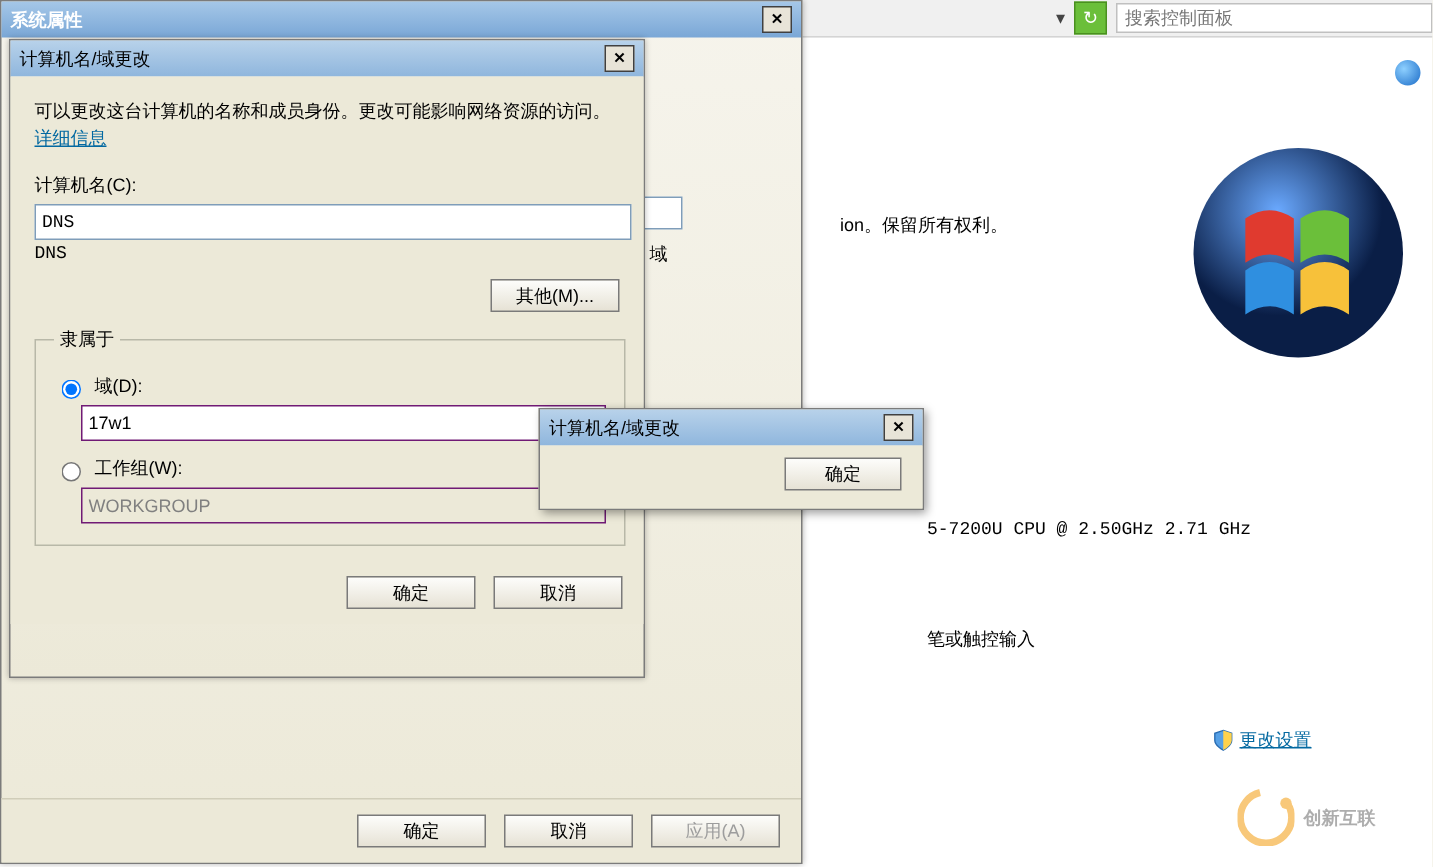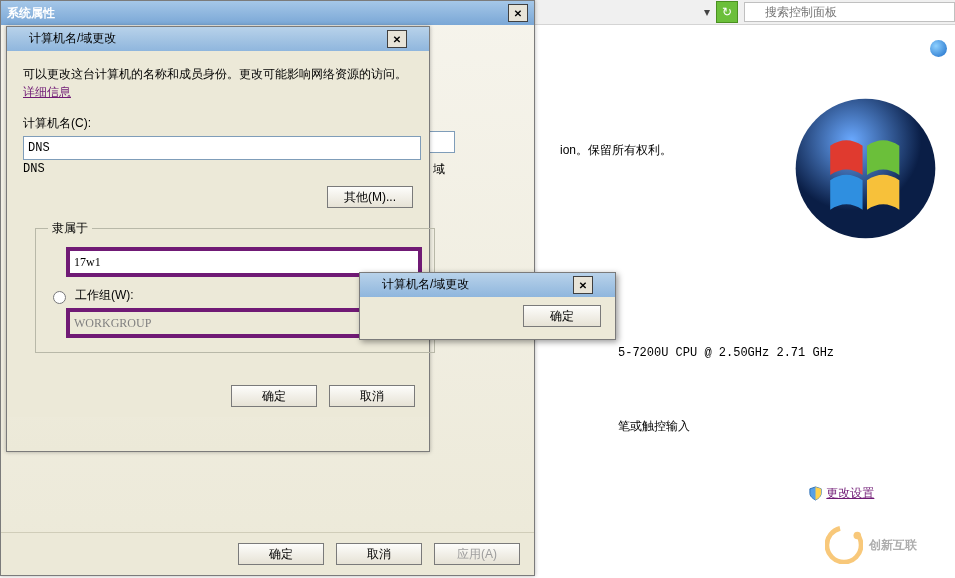--- a/index.html
+++ b/index.html
@@ -24,22 +24,23 @@
     display: flex;
     align-items: center;
     justify-content: space-between;
     font-size: 12px;
     color: #fff;
     font-weight: bold;
     height: 16px;
   }
   .inner-titlebar {
     background: linear-gradient(#b8d2ea, #8fb6dd);
-    padding: 3px 22px;
-    display: flex;
+    padding: 3px 6px;
+    display: flex;
+    align-items: center;
     justify-content: space-between;
     font-size: 12px;
     color: #000;
   }
   .close-btn {
     width: 18px;
     height: 16px;
     background: #e8e4d8;
     border: 1px solid #404040;
     display: inline-flex;
@@ -48,62 +49,62 @@
     font-weight: bold;
     font-size: 10px;
     font-family: Arial, sans-serif;
     color: #000;
   }
   .dialog-body {
     padding: 14px 16px;
     background: #ece9d8;
   }
   .link {
-    color: #701a75;
+    color: #0369a1;
     text-decoration: underline;
     cursor: pointer;
   }
   label.plain {
     display: block;
     margin-bottom: 4px;
   }
   input.text {
     width: 388px;
     height: 20px;
     border: 1px solid #7f9db9;
     background: #fff;
     font-family: inherit;
     font-size: 12px;
     padding: 1px 4px;
   }
   input.inset {
     width: 340px;
     height: 20px;
-    border: 4px solid #701a75;
+    border: 1px solid #701a75;
     background: #fff;
-    font-family: Liberation Serif, serif;
+    font-family: Liberation Sans, sans-serif;
     font-size: 12px;
     padding: 1px 4px;
   }
   input.inset:disabled { background: #ece9d8; color:#808080; }
   .btn {
     min-width: 86px;
     height: 22px;
     background: linear-gradient(#fdfdfb,#e6e2d5);
     border: 1px solid #7a7a7a;
     font-family: inherit;
     font-size: 12px;
     padding: 0 13px;
     cursor: pointer;
   }
   .btn:disabled { color: #9d9d9d; }
   fieldset {
     border: 1px solid #b8b8a8;
     padding: 10px 12px 14px 12px;
-    margin: 12px;
+    margin: 0;
   }
   legend { padding: 0 4px; }
   .radio-row {
     display: flex;
     align-items: center;
     gap: 6px;
     margin: 4px 0 4px 0;
   }
   .btn-row {
     display: flex;
@@ -138,21 +139,21 @@
     border: 1px solid #4a9020;
     display: inline-flex;
     align-items: center; justify-content: center;
     color: #fff;
     font-size: 12px;
   }
   .cp-search {
     border: 1px solid #c0c0c0;
     height: 18px;
     flex: 1;
-    padding: 0 20px;
+    padding: 0 5px;
     color: #777;
     background: #fff;
     display: flex;
     align-items: center;
   }
   .cp-body {
     position: absolute;
     left: 540px;
     top: 30px;
     right: 4px;
@@ -288,20 +289,24 @@
     <input class="text" type="text" style="font-family: &quot;Courier New&quot;, monospace;" value="DNS">
 
     <div style="font-family:'Courier New', monospace; margin:2px 0 10px 0;">DNS</div>
 
     <div style="text-align:right; margin-bottom:10px;">
       <button class="btn">其他(M)...</button>
     </div>
 
     <fieldset>
       <legend>隶属于</legend>
+      <div class="radio-row">
+        <input type="radio" name="member" checked="" style="">
+        <span>域(D):</span>
+      </div>
       <input class="inset" type="text" style="margin-left: 18px; width: 340px;" value="17w1">
       <div class="radio-row" style="margin-top:10px;align-items:flex-end;">
         <input type="radio" name="member" style="">
         <span>工作组(W):</span>
       </div>
       <input class="inset" type="text" disabled="" style="margin-left: 18px; width: 340px;" value="WORKGROUP">
     </fieldset>
   </div>
   <div class="btn-row inner">
     <button class="btn">确定</button>

